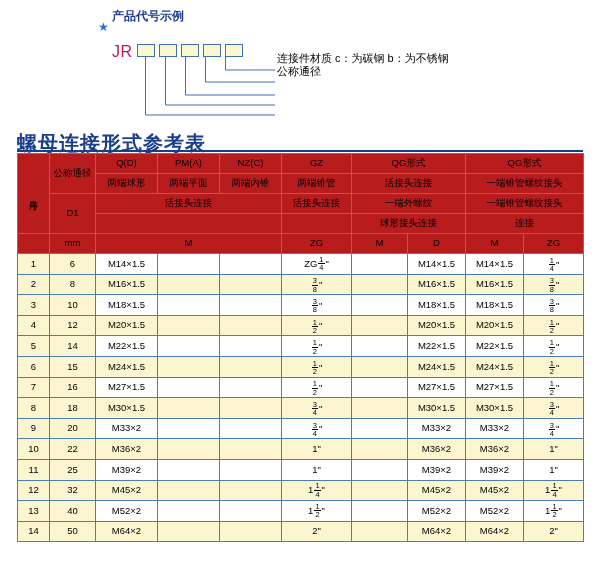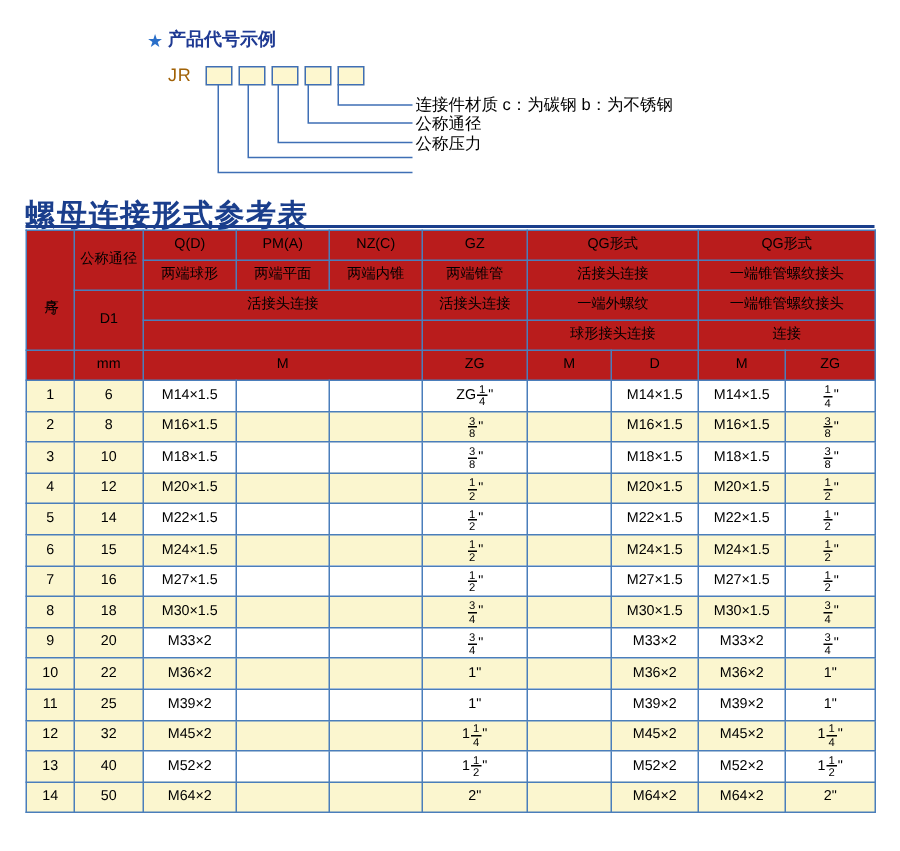--- a/index.html
+++ b/index.html
@@ -20,39 +20,39 @@
   .legend-block {
     position: absolute;
     left: 0;
     top: 0;
     width: 600px;
     height: 128px;
   }
   .legend-title {
     position: absolute;
     left: 112px;
-    top: 18px;
+    top: 8px;
     font-size: 12px;
     font-weight: bold;
     color: #1f3a93;
     white-space: nowrap;
   }
   .legend-star {
     position: absolute;
     left: 98px;
     top: 20px;
     font-size: 12px;
     color: #2a6fc9;
   }
   .jr-label {
     position: absolute;
     left: 112px;
     top: 43px;
-    font-size: 12px;
-    color: #a16207;
+    font-size: 16px;
+    color: #be185d;
     letter-spacing: 0.5px;
   }
   .code-boxes {
     position: absolute;
     left: 137px;
     top: 44px;
     display: flex;
     gap: 4px;
   }
   .code-box {
@@ -62,21 +62,21 @@
     background: #fdf7cf;
   }
   .leader-svg {
     position: absolute;
     left: 0;
     top: 0;
   }
   .legend-items {
     position: absolute;
     left: 277px;
-    top: 64px;
+    top: 52px;
     font-size: 11px;
     line-height: 13.2px;
     color: #000;
   }
   .legend-items div {
     white-space: nowrap;
     height: 13.2px;
   }
 
   
@@ -191,21 +191,20 @@
       <path d="M165.5,56 L165.5,105 L275,105"></path>
       <path d="M185.5,56 L185.5,95 L275,95"></path>
       <path d="M205.5,56 L205.5,82 L275,82"></path>
       <path d="M225.5,56 L225.5,70 L275,70"></path>
     </g>
   </svg>
 
   <div class="legend-items">
     <div>连接件材质  c：为碳钢  b：为不锈钢</div>
     <div>公称通径</div>
-    <div>公称压力</div>
   </div>
 </div>
 
 <div class="section-heading">螺母连接形式参考表</div>
 <div class="heading-underline"></div>
 
 <table class="specs">
   <colgroup>
     <col style="width:32px">
     <col style="width:46px">

